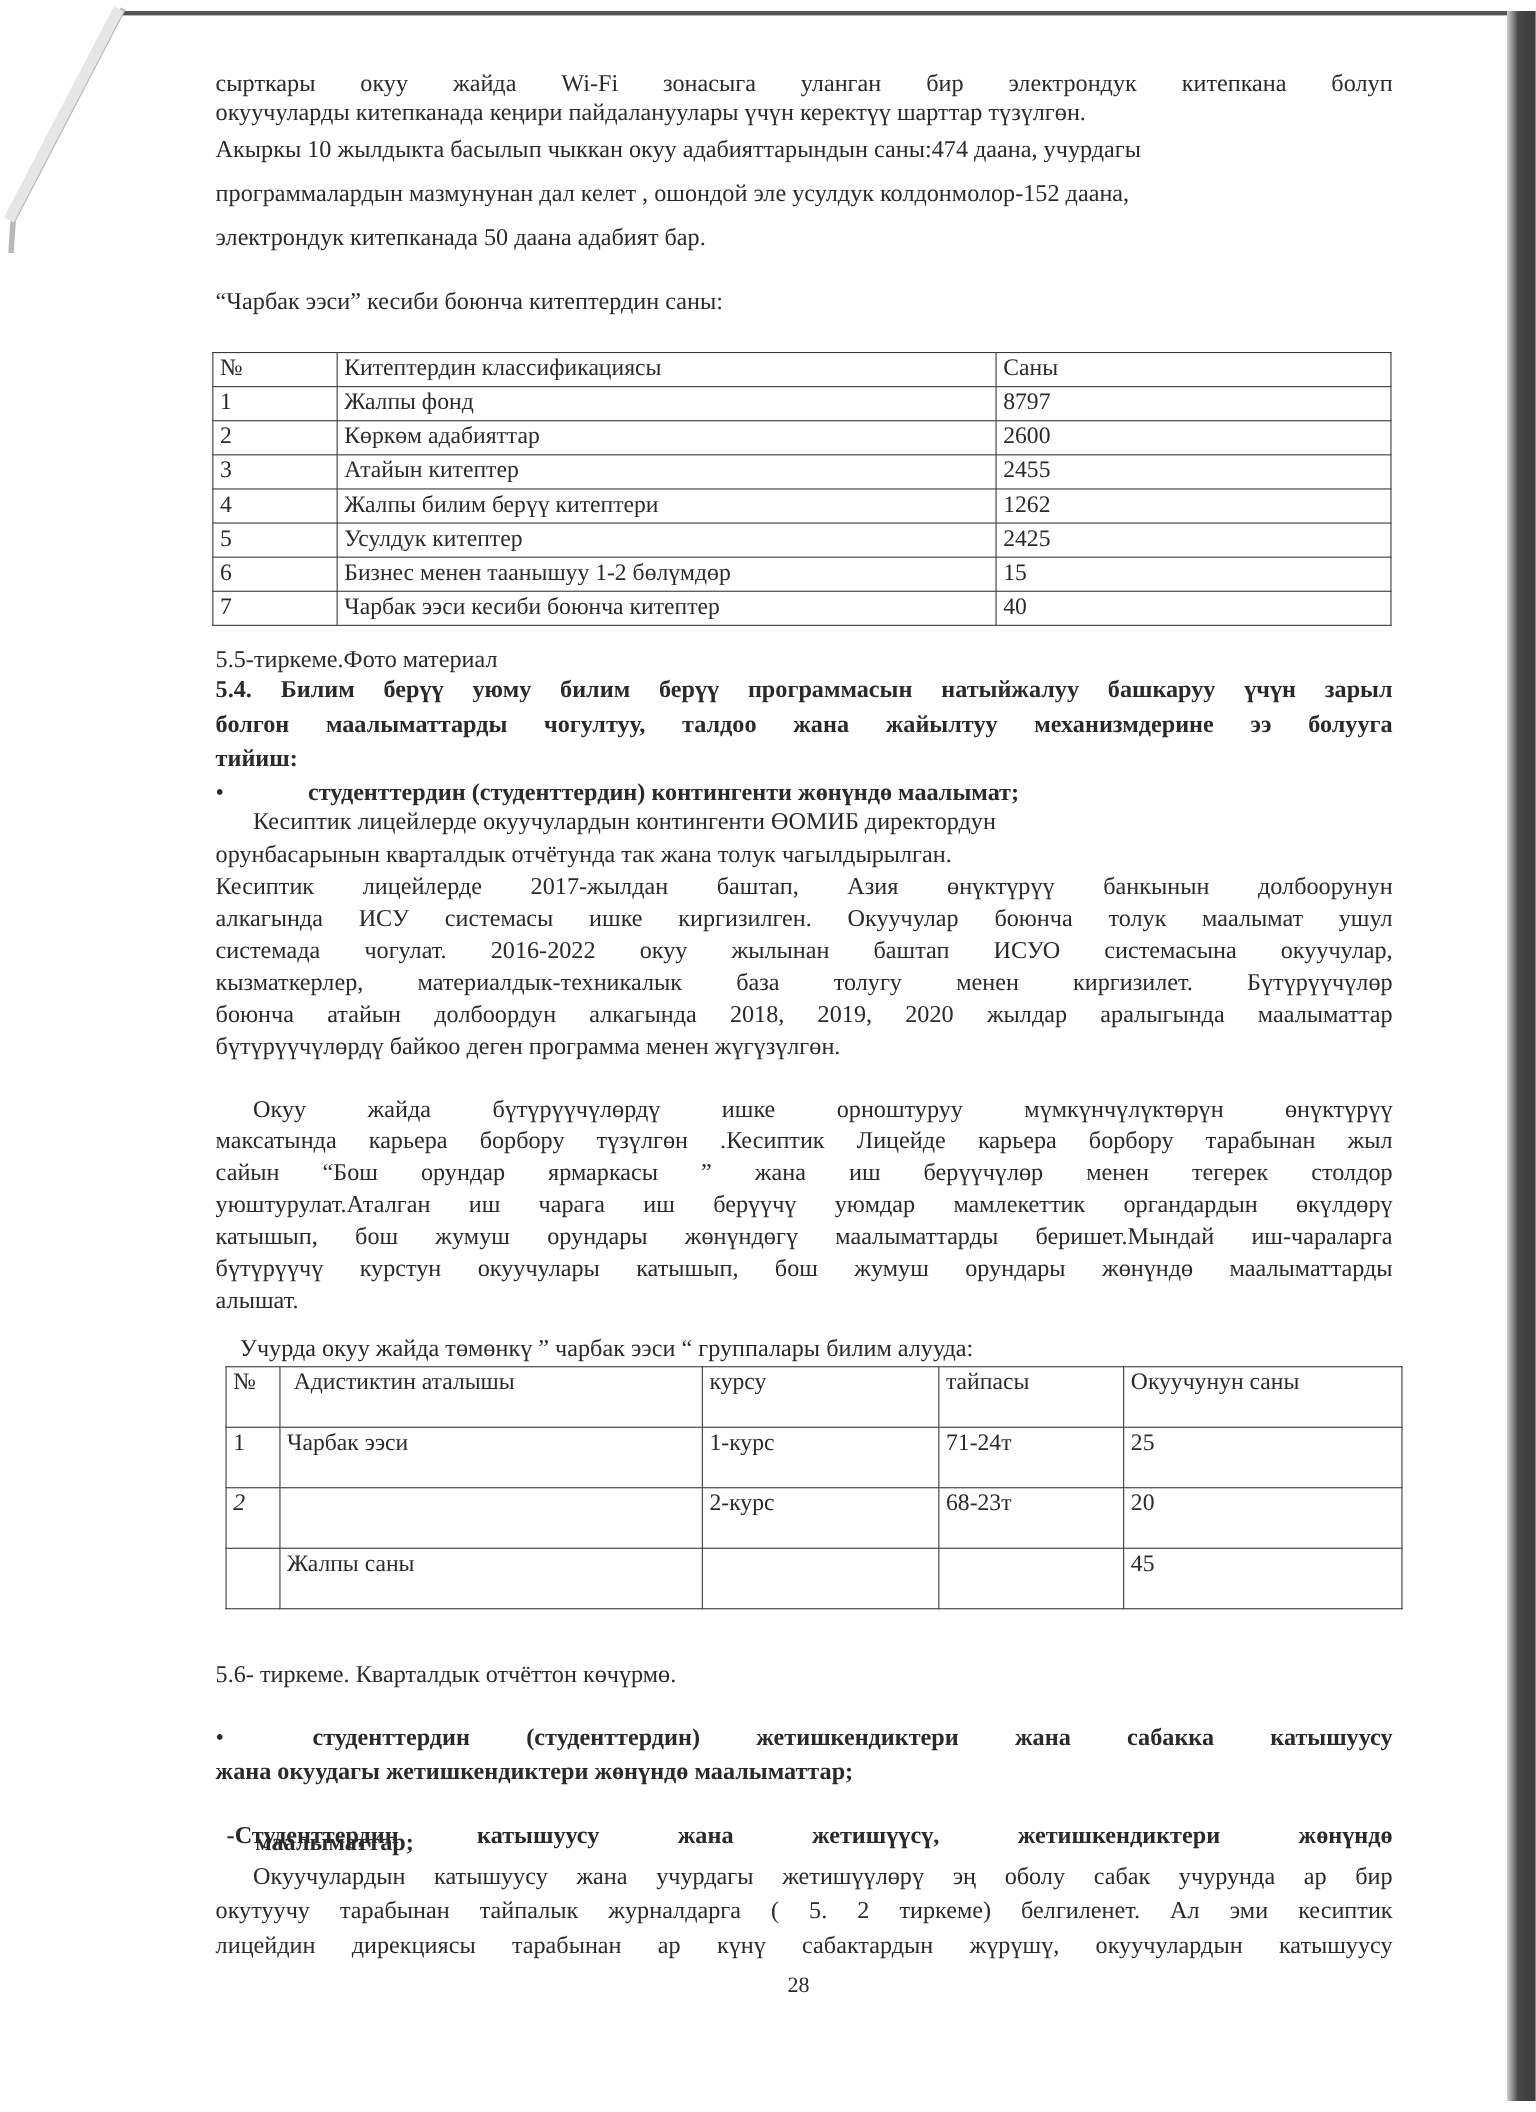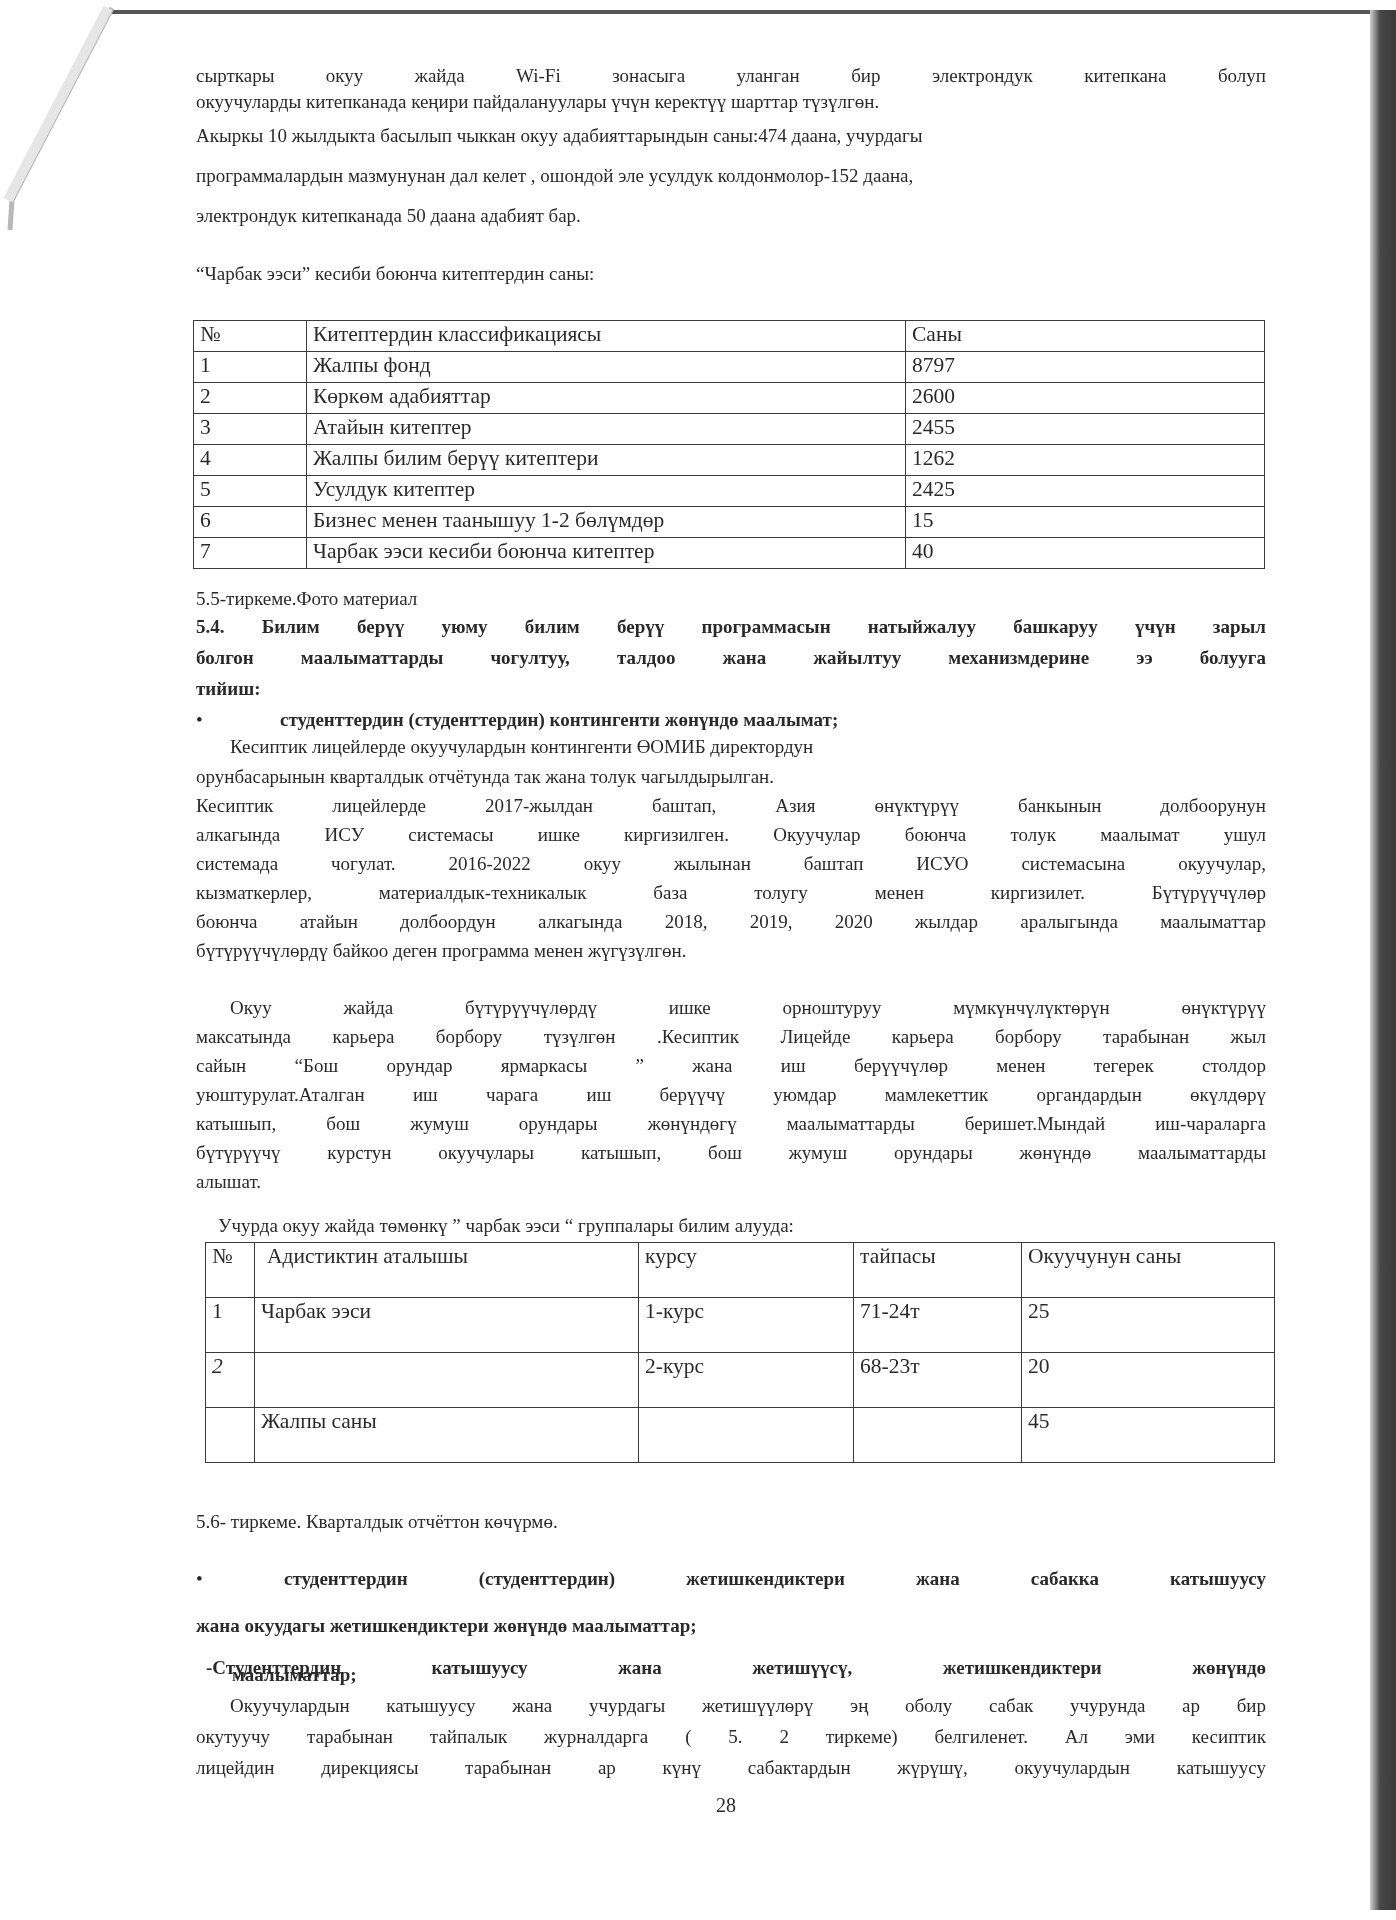--- a/index.html
+++ b/index.html
@@ -7,21 +7,21 @@
     width: 1396px; height: 1920px; position: relative; overflow: hidden;
     background: #ffffff;
     font-family: "Liberation Serif", "DejaVu Serif", serif;
     color: #2a2a2a;
   }
   .scan-top { position: absolute; left: 108px; top: 10px; width: 1262px; height: 4px; background: #555; }
   .scan-right { position: absolute; left: 1370px; top: 10px; width: 26px; height: 1900px;
     background: linear-gradient(to right, #cfcfcf 0px, #9a9a9a 4px, #474747 10px, #3a3a3a 26px); }
   .fold { position: absolute; left: 0; top: 0; width: 120px; height: 230px; }
   .page { position: absolute; left: 0; top: 0; width: 1370px; height: 1920px; }
-  .line { position: absolute; font-size: 19px; white-space: nowrap; line-height: 26px; }
+  .line { position: absolute; font-size: 22px; white-space: nowrap; line-height: 26px; }
   .just { text-align: justify; text-align-last: justify; white-space: normal; }
   .bold { font-weight: bold; }
   table.doc { position: absolute; border-collapse: collapse; font-size: 21.5px; }
   table.doc td { border: 1.5px solid #3a3a3a; padding: 0 6px; vertical-align: top; line-height: 26px; }
   .t1 td { height: 30px; }
   .t2 td { height: 54px; padding-top: 6px; }
 </style>
 </head>
 <body>
 
@@ -146,21 +146,21 @@
       <td></td>
       <td>45</td>
     </tr>
   </tbody>
     </table>
 
   <div class="line" style="left:196px; top:1509px;">5.6- тиркеме. Кварталдык отчёттон көчүрмө.</div>
 
   <div class="line" style="left:196px; top:1566px;">•</div>
   <div class="line bold just" style="left:284px; top:1566px; width:982px;">студенттердин (студенттердин) жетишкендиктери жана сабакка катышуусу</div>
-  <div class="line bold" style="left:196px; top:1597px;margin-top:16px;">жана окуудагы жетишкендиктери жөнүндө маалыматтар;</div>
+  <div class="line bold" style="left:196px; top:1597px;">жана окуудагы жетишкендиктери жөнүндө маалыматтар;</div>
 
   <div class="line bold just" style="left:206px; top:1631px; width:1060px;margin-top:24px;">-Студенттердин  катышуусу жана жетишүүсү, жетишкендиктери жөнүндө</div>
   <div class="line bold" style="left:196px; top:1662px;margin-left:36px;">маалыматтар;</div>
 
   <div class="line just" style="left:230px; top:1693px; width:1036px;">Окуучулардын катышуусу жана учурдагы жетишүүлөрү эң оболу сабак учурунда ар бир</div>
   <div class="line just" style="left:196px; top:1724px; width:1070px;">окутуучу тарабынан тайпалык журналдарга ( 5. 2 тиркеме) белгиленет. Ал эми кесиптик</div>
   <div class="line just" style="left:196px; top:1755px; width:1070px;">лицейдин дирекциясы тарабынан  ар күнү сабактардын жүрүшү, окуучулардын катышуусу</div>
 
   <div class="line" style="left:716px; top:1792px; font-size:20px;">28</div>
 </div>

